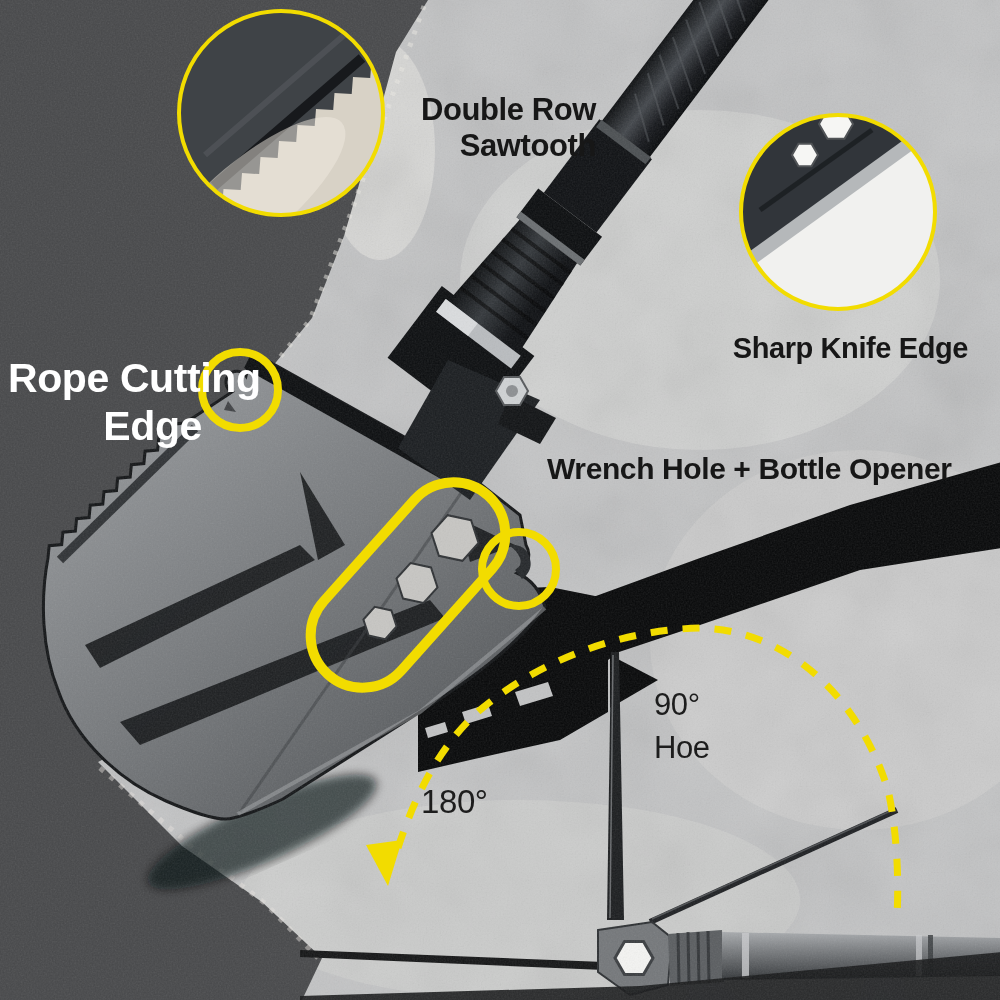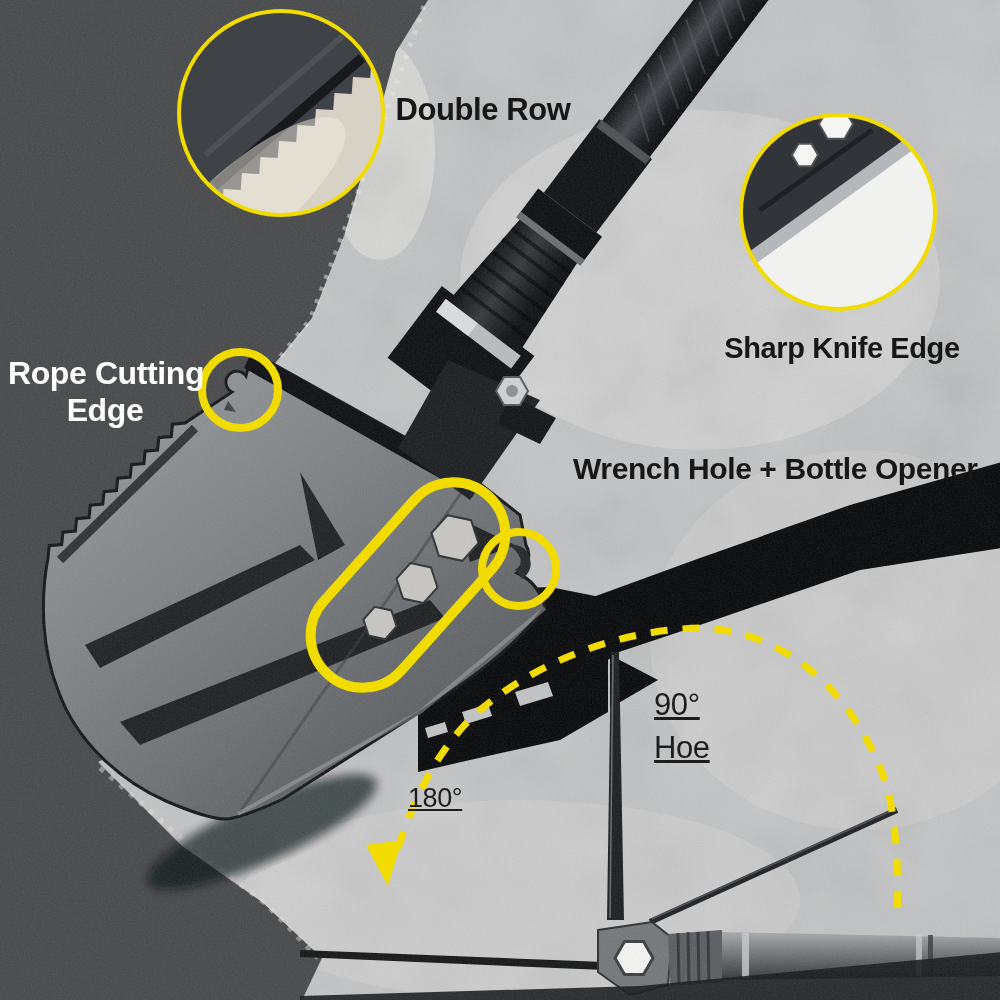--- a/index.html
+++ b/index.html
@@ -11,28 +11,28 @@
   }
   html,body{margin:0;padding:0;background:#111;}
   .stage{
     position:relative;width:1000px;height:1000px;overflow:hidden;
     background:var(--wall-light);
     font-family:"Liberation Sans", sans-serif;
   }
   .stage svg{position:absolute;left:0;top:0;}
   .label{position:absolute;color:var(--text-dark);letter-spacing:-.4px;line-height:1.16;white-space:nowrap;}
   .label.bold{font-weight:700;}
-  .label.center{text-align:center;}
+  .label.center{text-align:right;}
   .label.white{color:var(--text-light);}
   .lbl-sawtooth{left:370px;top:92px;width:226px;font-size:31px;}
   .lbl-knife{left:716px;top:332px;width:252px;font-size:29px;}
-  .lbl-rope{left:8px;top:355px;width:194px;font-size:32px;}
-  .lbl-wrench{left:573px;top:452px;font-size:30px;}
-  .lbl-angle{font-weight:400;color:#1d1d1d;text-decoration:underline;}
-  .lbl-shovel{left:408px;top:781px;font-size:27px;line-height:1.3;text-align:center;}
+  .lbl-rope{left:8px;top:355px;width:194px;font-size:41px;}
+  .lbl-wrench{left:547px;top:452px;font-size:30px;}
+  .lbl-angle{font-weight:400;color:#1d1d1d;}
+  .lbl-shovel{left:421px;top:781px;font-size:33px;line-height:1.3;text-align:center;}
   .lbl-hoe{left:654px;top:684px;font-size:31px;line-height:1.38;}
   .lbl-hook{left:922px;top:826px;font-size:31px;line-height:1.32;}
   .yS{stroke:var(--accent);}
   .yF{fill:var(--accent);}
 </style>
 </head>
 <body>
 
 <div class="stage">
 
@@ -236,20 +236,21 @@
       <line x1="760" y1="210" x2="872" y2="130" stroke="#1a1d20" stroke-width="5" opacity="0.8"></line>
       <polygon points="818,155 811.5,166.3 798.5,166.3 792,155 798.5,143.7 811.5,143.7" fill="#f6f6f4" stroke="#505356" stroke-width="2"></polygon>
       <polygon points="853,124 844.5,138.7 827.5,138.7 819,124 827.5,109.3 844.5,109.3" fill="#f6f6f4" stroke="#505356" stroke-width="2"></polygon>
     </g>
     <circle class="yS" cx="838" cy="212" r="97" fill="none" stroke-width="4"></circle>
   </g>
 </svg>
 
 <div class="label bold center lbl-sawtooth">
   <div>Double Row</div>
+  <div>Sawtooth</div>
 </div>
 
 <div class="label bold center lbl-knife">
   <div>Sharp Knife Edge</div>
 </div>
 
 <div class="label bold center white lbl-rope">
   <div>Rope Cutting</div>
   <div>Edge</div>
 </div>

